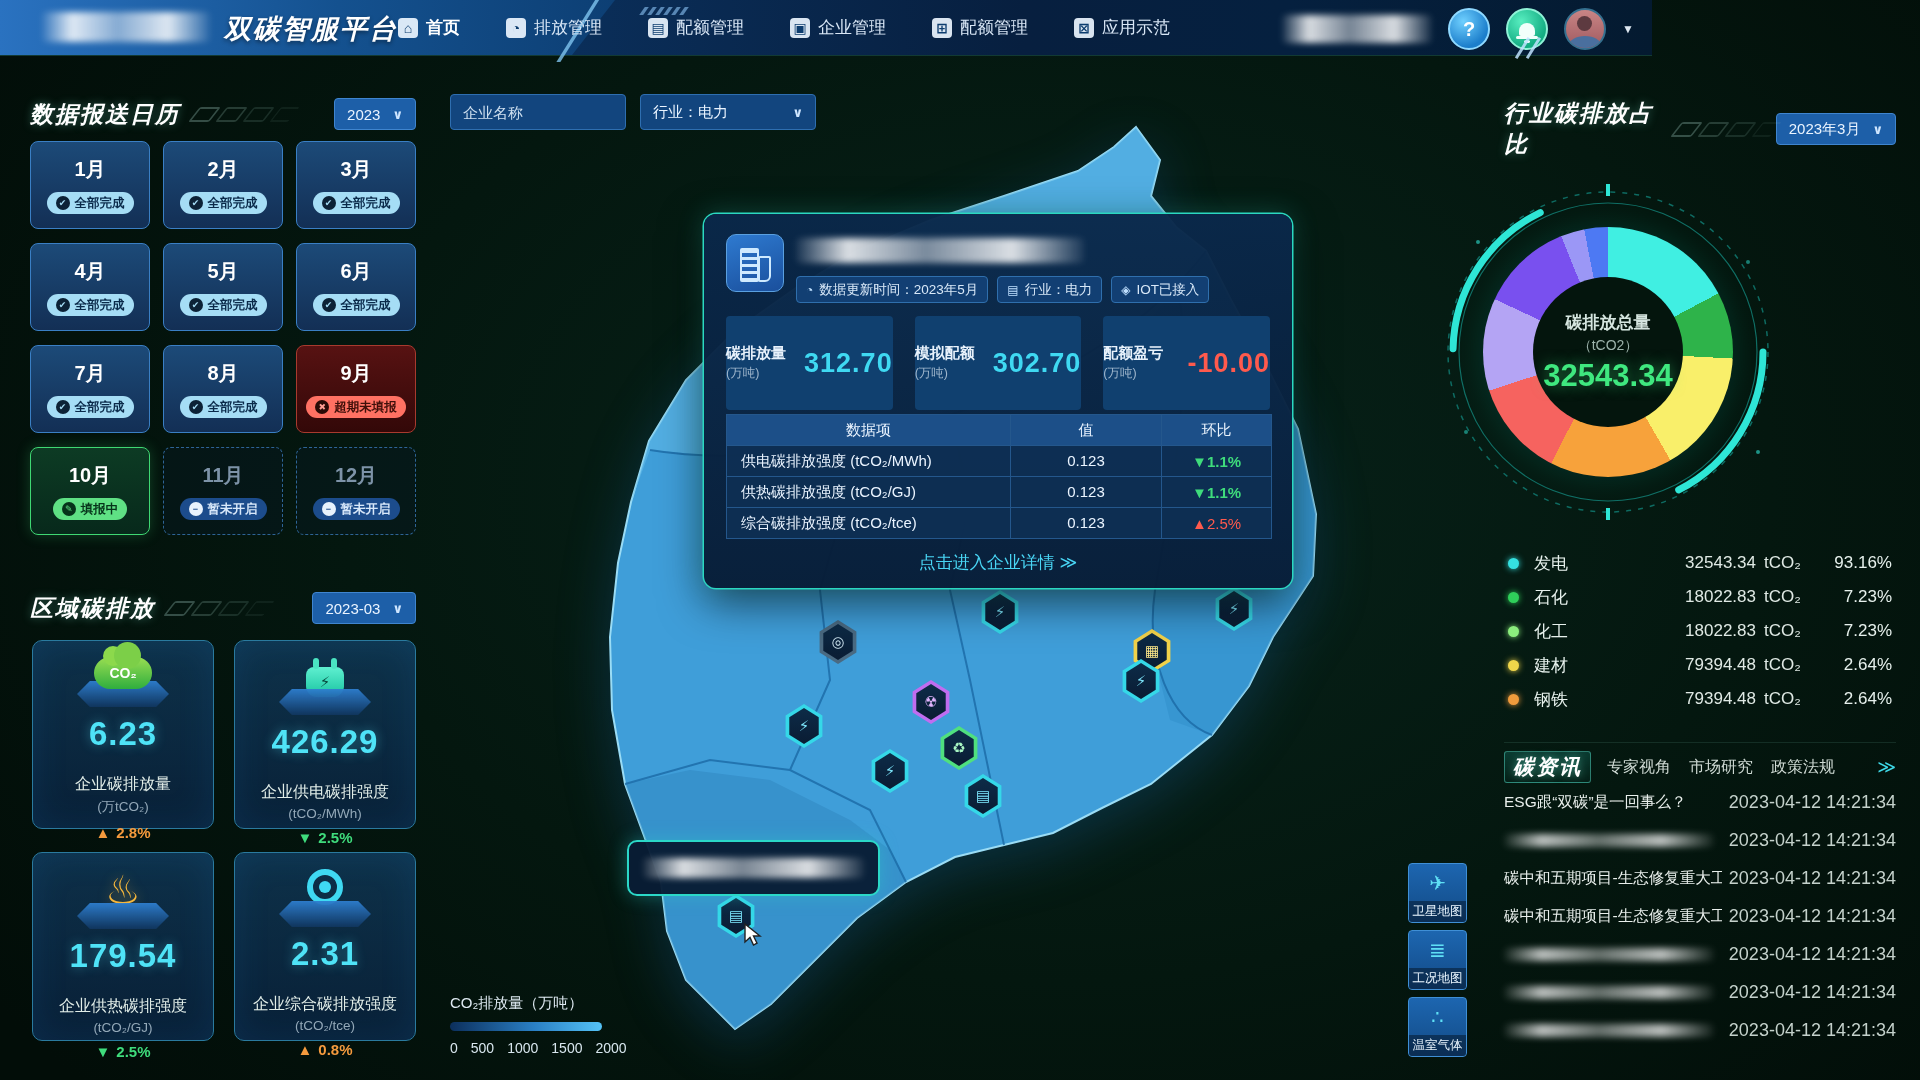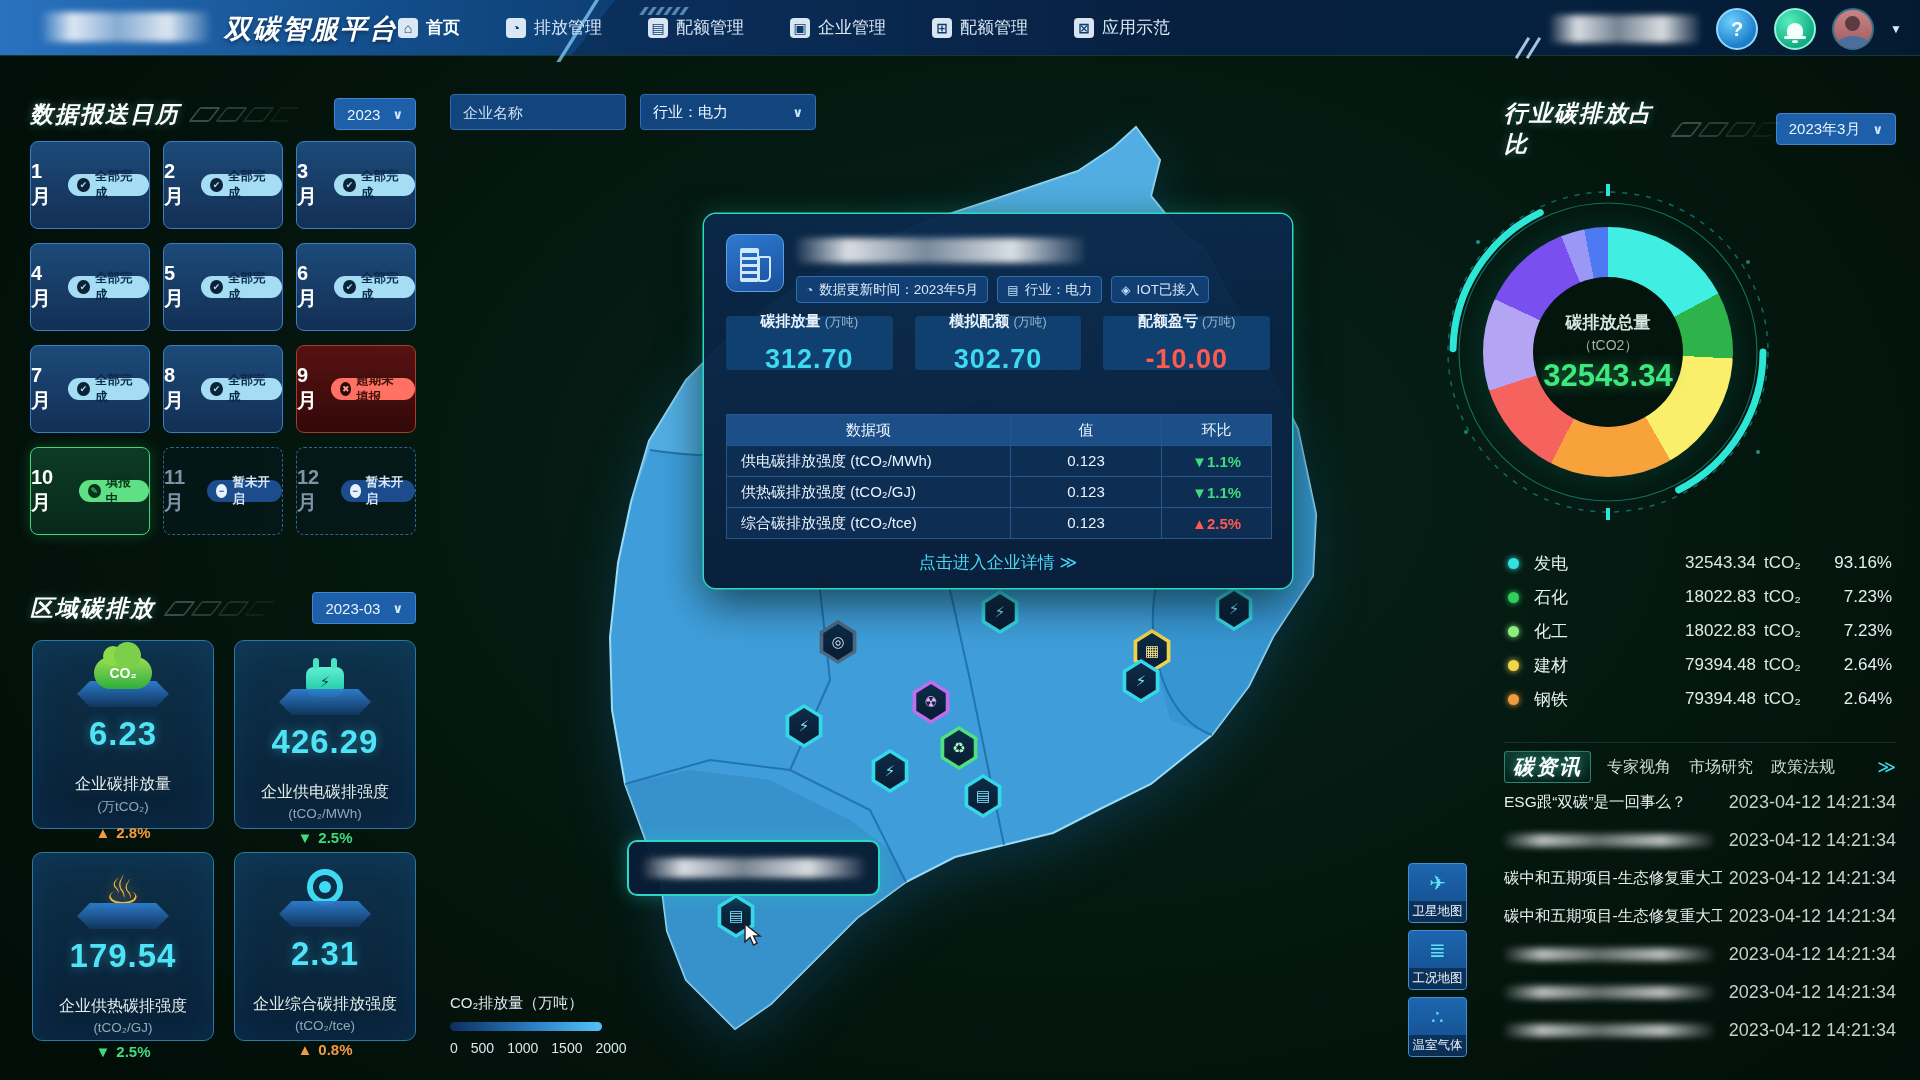--- a/index.html
+++ b/index.html
@@ -1,20 +1,20 @@
 <!DOCTYPE html>
 <html><head>
 <meta charset="utf-8">
 <style>
   html,body{margin:0;padding:0;background:#02100a}
   .stage{position:relative;width:1920px;height:1080px;overflow:hidden;
     background:radial-gradient(1300px 900px at 55% 45%, #07231a 0%, #04170f 55%, #020d08 100%);
     font-family:"Liberation Sans","DejaVu Sans",sans-serif;color:#e8f2ee}
   
-  .topnav{position:absolute;left:0;top:0;width:1920px;height:55px;
+  .topnav{position:absolute;left:0;top:0;width:1652px;height:55px;
     background:linear-gradient(90deg,#0d3f74 0%,#0a2e59 35%,#071f3f 62%,#05203f 78%,#041a30 100%);
     border-bottom:1px solid #123a33;z-index:50}
   .logo-sec{position:absolute;left:0;top:0;width:615px;height:55px;
     background:linear-gradient(90deg,#2a72c0 0%,#14518f 55%,#0d3f74 100%);
     clip-path:polygon(0 0,615px 0,572px 55px,0 55px)}
   .logo-cut{position:absolute;left:577px;top:-4px;width:4px;height:66px;background:#7fc4f0;transform:skewX(-32deg);opacity:.8}
   .logo-blur{position:absolute;left:42px;top:12px;width:168px;height:30px}
   .logo-text{position:absolute;left:224px;top:11px;font-size:27px;font-weight:bold;font-style:italic;color:#fff;letter-spacing:2px;text-shadow:0 2px 4px rgba(0,0,0,.45)}
   .mini-slashes{position:absolute;left:642px;top:7px;display:flex;gap:4px}
   .mini-slashes i{width:4px;height:8px;background:#79aede;transform:skewX(-35deg);opacity:.7}
@@ -40,21 +40,21 @@
   .sec-title{font-size:23px;font-weight:bold;font-style:italic;letter-spacing:2px;color:#fff;text-shadow:0 0 10px rgba(140,255,225,.35);display:flex;align-items:center;gap:14px}
   .deco{display:flex;gap:6px}
   .deco i{width:17px;height:11px;border:2px solid rgba(170,215,205,.3);transform:skewX(-38deg);border-radius:2px}
   .deco i:nth-child(2){opacity:.7}.deco i:nth-child(3){opacity:.45}.deco i:nth-child(4){opacity:.25;border-right:none}
   .sel{background:#1d5fa8;border:1px solid #3f85cf;border-radius:4px;color:#eaf4ff;font-size:15px;display:flex;align-items:center;gap:12px;padding:0 12px;height:30px;cursor:pointer;white-space:nowrap}
   .sel .chev{font-size:13px;color:#cfe6ff;font-weight:bold}
   .redact{background:linear-gradient(90deg,rgba(255,255,255,.06),rgba(255,255,255,.85) 18%,rgba(255,255,255,.45) 45%,rgba(255,255,255,.85) 75%,rgba(255,255,255,.06));filter:blur(3px);border-radius:4px}
   
   .cal-head{position:absolute;left:30px;top:98px;width:386px;display:flex;justify-content:space-between;align-items:flex-end}
   .cal{position:absolute;left:30px;top:141px;display:grid;grid-template-columns:repeat(3,120px);grid-auto-rows:88px;gap:14px 13px}
-  .mcard{border-radius:8px;display:flex;flex-direction:row;align-items:center;justify-content:center;gap:9px;cursor:pointer}
+  .mcard{border-radius:8px;display:flex;flex-direction:column;align-items:center;justify-content:center;gap:9px;cursor:pointer}
   .mcard .m{font-size:20px;font-weight:bold;color:#fff}
   .badge{height:22px;padding:0 9px;border-radius:12px;font-size:12.5px;font-weight:bold;display:flex;align-items:center;gap:5px}
   .bi{width:14px;height:14px;border-radius:50%;font-size:9px;display:flex;align-items:center;justify-content:center}
   .mcard.done{background:linear-gradient(180deg,#1c4a78,#132f55);border:1px solid #3a7fc4}
   .done .badge{background:#a5ddf5;color:#0a2a4a}.done .bi{background:#0c2236;color:#a5ddf5}
   .mcard.overdue{background:linear-gradient(180deg,#571212,#330808);border:1px solid #a83a2e}
   .overdue .badge{background:#ff7163;color:#40100a}.overdue .bi{background:#2a0a06;color:#ff9e94}
   .mcard.active{background:linear-gradient(180deg,#0d3b24,#07291b);border:1px solid #3fd873;box-shadow:0 0 14px rgba(63,216,115,.25)}
   .active .badge{background:#5fe084;color:#06331a}.active .bi{background:#06331a;color:#5fe084}
   .mcard.pending{background:rgba(10,26,40,.35);border:1px dashed #2e6496}
@@ -108,34 +108,34 @@
     background:linear-gradient(180deg,rgba(10,40,74,.97),rgba(7,28,54,.97));
     box-shadow:0 0 0 1.5px #2bd8c0,0 14px 44px rgba(0,0,0,.6),0 0 26px rgba(43,216,192,.3)}
   .bld{position:absolute;left:22px;top:20px;width:56px;height:56px;background:linear-gradient(160deg,#2e7ad0,#1a4f9c);border:1px solid #5aa0e0;border-radius:10px}
   .bld i{position:absolute;left:13px;top:13px;width:15px;height:30px;border:2px solid #cfeaff;border-radius:2px;background:repeating-linear-gradient(180deg,#cfeaff 0 3px,transparent 3px 7px)}
   .bld u{position:absolute;right:12px;top:21px;width:9px;height:22px;border:2px solid #cfeaff;border-radius:2px 2px 6px 2px}
   .p-name{position:absolute;left:92px;top:24px;width:288px;height:25px}
   .pills{position:absolute;left:92px;top:62px;display:flex;gap:9px}
   .pill{height:25px;background:#123f73;border:1px solid #2f6fad;border-radius:4px;color:#d8e8f8;font-size:13.5px;display:flex;align-items:center;gap:6px;padding:0 9px}
   .pill .pic{font-size:12px;color:#bfe0ff}
   .p-stats{position:absolute;left:22px;top:102px;width:544px;display:grid;grid-template-columns:1fr 1fr 1fr;gap:22px}
-  .pstat{height:54px;background:#10406f;border-radius:4px;display:flex;flex-direction:column;align-items:center;justify-content:center;gap:13px}
+  .pstat{height:94px;background:#10406f;border-radius:4px;display:flex;flex-direction:row;align-items:center;justify-content:center;gap:13px}
   .pstat .sl{font-size:15px;color:#e8f2fc;font-weight:bold}
   .pstat .sl small{font-weight:normal;color:#9fb6cc;font-size:12.5px}
   .pstat .sv{font-size:27px;font-weight:bold;letter-spacing:1px}
   .sv.cyan{color:#3fd9f2}.sv.red{color:#ff5a4d}
   .p-table{position:absolute;left:22px;top:200px;width:544px;font-size:15px;border:1px solid #24578c}
   .trow{display:grid;grid-template-columns:52% 28% 20%;height:30px;align-items:center;background:rgba(14,48,86,.85)}
   .trow + .trow{border-top:1px solid #24578c}
   .trow.thead{background:#1c4f88;color:#e8f2fc}
   .trow span{text-align:center}
   .trow .c1{text-align:left;padding-left:14px;color:#eaf4ff}
   .trow .c2{border-left:1px solid #24578c;border-right:1px solid #24578c;height:30px;line-height:30px;color:#eaf4ff}
   .thead .c1{text-align:center;padding-left:0}
-  .t-down{color:#3fdc7c;font-weight:bold}.t-up{color:#ff5a4d;font-weight:bold}
+  .t-down{color:#3fdc7c;font-weight:bold}.t-up{color:#ff5a4d;font-weight:normal}
   .p-foot{position:absolute;bottom:14px;width:100%;text-align:center;color:#49d6f5;font-size:17px;cursor:pointer}
   
   .ind-head{position:absolute;left:1504px;top:98px;width:392px;display:flex;justify-content:space-between;align-items:center}
   .donut-wrap{position:absolute;left:1438px;top:182px;width:340px;height:340px}
   .rings{position:absolute;inset:0}
   .donut{position:absolute;left:45px;top:45px;width:250px;height:250px;border-radius:50%;box-shadow:0 0 30px rgba(0,255,220,.12)}
   .hole{position:absolute;left:95px;top:95px;width:150px;height:150px;border-radius:50%;background:#04150d;display:flex;flex-direction:column;align-items:center;justify-content:center;gap:3px}
   .hole .hl{font-size:17px;color:#d5e5df;font-weight:bold}
   .hole .hu{font-size:14px;color:#9eb4ac}
   .hole .hv{font-size:31px;font-weight:bold;color:#3fe87f;text-shadow:0 0 14px rgba(63,232,127,.5)}

